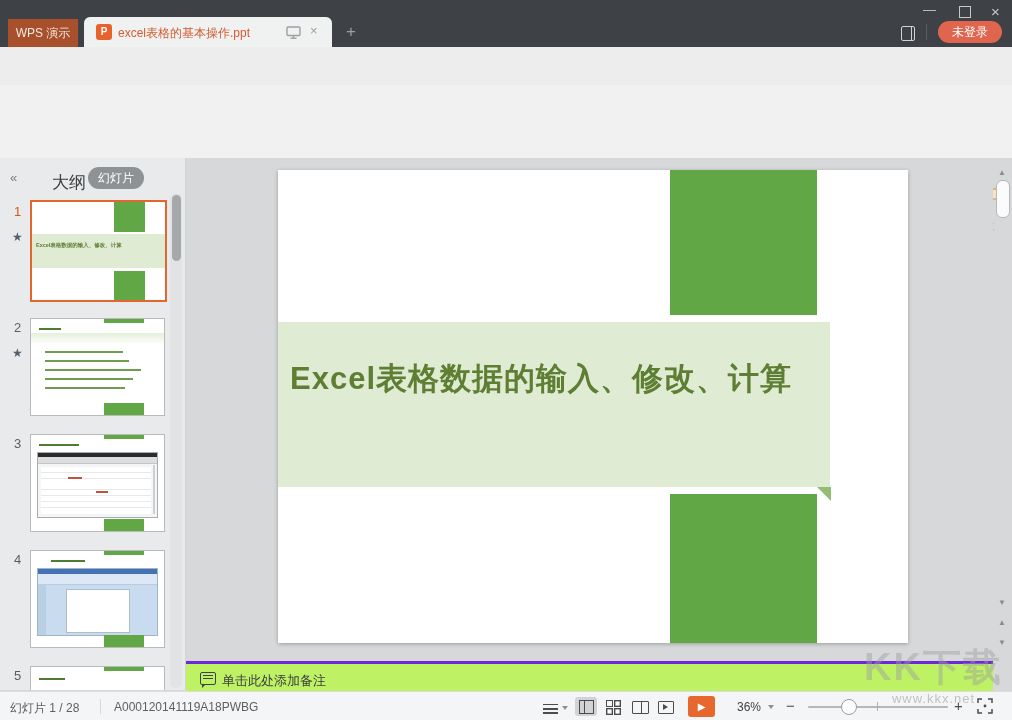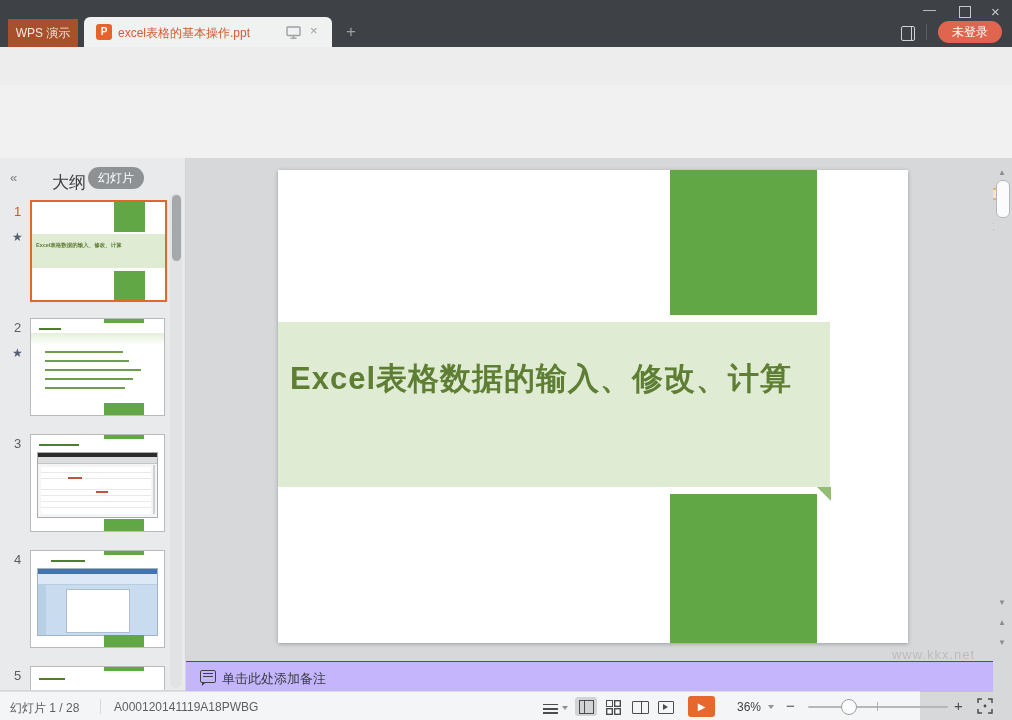--- a/index.html
+++ b/index.html
@@ -58,24 +58,24 @@
   #slide{position:absolute;left:92px;top:12px;width:630px;height:473px;background:#fff;
          box-shadow:0 1px 4px rgba(0,0,0,.28)}
   .green{position:absolute;background:#61a745}
   #band{position:absolute;left:0;top:152px;width:552px;height:165px;background:#dfecd3}
   #slide-title{position:absolute;left:12px;top:36px;font-size:31px;font-weight:bold;color:#5e7e33;
                letter-spacing:1px;white-space:nowrap}
   #fold{position:absolute;left:539px;top:317px;width:0;height:0;
         border-top:14px solid #92bd72;border-left:14px solid transparent}
   .sbar-txt{position:absolute;font-size:8px;color:#8a8d90;text-align:center;width:16px}
   
-  #notesbar{left:186px;top:661px;width:807px;height:30px;background:#c4b5fd;border-top:1px solid #6d28d9}
+  #notesbar{left:186px;top:661px;width:807px;height:30px;background:#bef264;border-top:3px solid #6d28d9}
   #notes-text{position:absolute;left:36px;top:8px;font-size:13px;color:#3a3d40}
   
-  #statusbar{left:0;top:691px;width:920px;height:29px;background:#f4f5f6;border-top:1px solid #dddddd}
+  #statusbar{left:0;top:691px;width:1012px;height:29px;background:#f4f5f6;border-top:1px solid #dddddd}
   .stext{position:absolute;font-size:12px;color:#5d6063;white-space:nowrap}
   .vico{position:absolute;top:5px;width:22px;height:19px;border-radius:3px}
   .vico.sel{background:#d2d3d4}
   
   #watermark{left:855px;top:645px;width:157px;height:75px;pointer-events:none;z-index:60;text-align:center}
   #wm-title{font-size:38px;font-weight:bold;color:#9f9f9f;opacity:.45;letter-spacing:2px;line-height:44px}
   #wm-url{font-size:13px;color:#b5b5b5;opacity:.8;letter-spacing:1px;margin-top:2px}
 </style>
 </head>
 <body>
@@ -492,14 +492,15 @@
   <div class="abs" style="left:841px;top:7px;width:14px;height:14px;background:#fdfdfd;border:1px solid #9a9da0;border-radius:50%"></div>
   <div class="abs" style="left:877px;top:10px;width:1.4px;height:9px;background:#aeb0b2"></div>
   <span class="abs" style="left:954px;top:5px;font-size:15px;color:#4a4d50">+</span>
   <svg class="abs" style="left:977px;top:6px" width="16" height="16">
     <path d="M1 5 V1 h4 M11 1 h4 v4 M15 11 v4 h-4 M5 15 H1 v-4" fill="none" stroke="#4a4d50" stroke-width="1.5"></path>
     <circle cx="8" cy="8" r="1.4" fill="#4a4d50"></circle>
   </svg>
 </div>
 
 <div id="watermark" class="abs">
+  <div id="wm-title">KK下载</div>
   <div id="wm-url">www.kkx.net</div>
 </div>
 
 </body></html>

